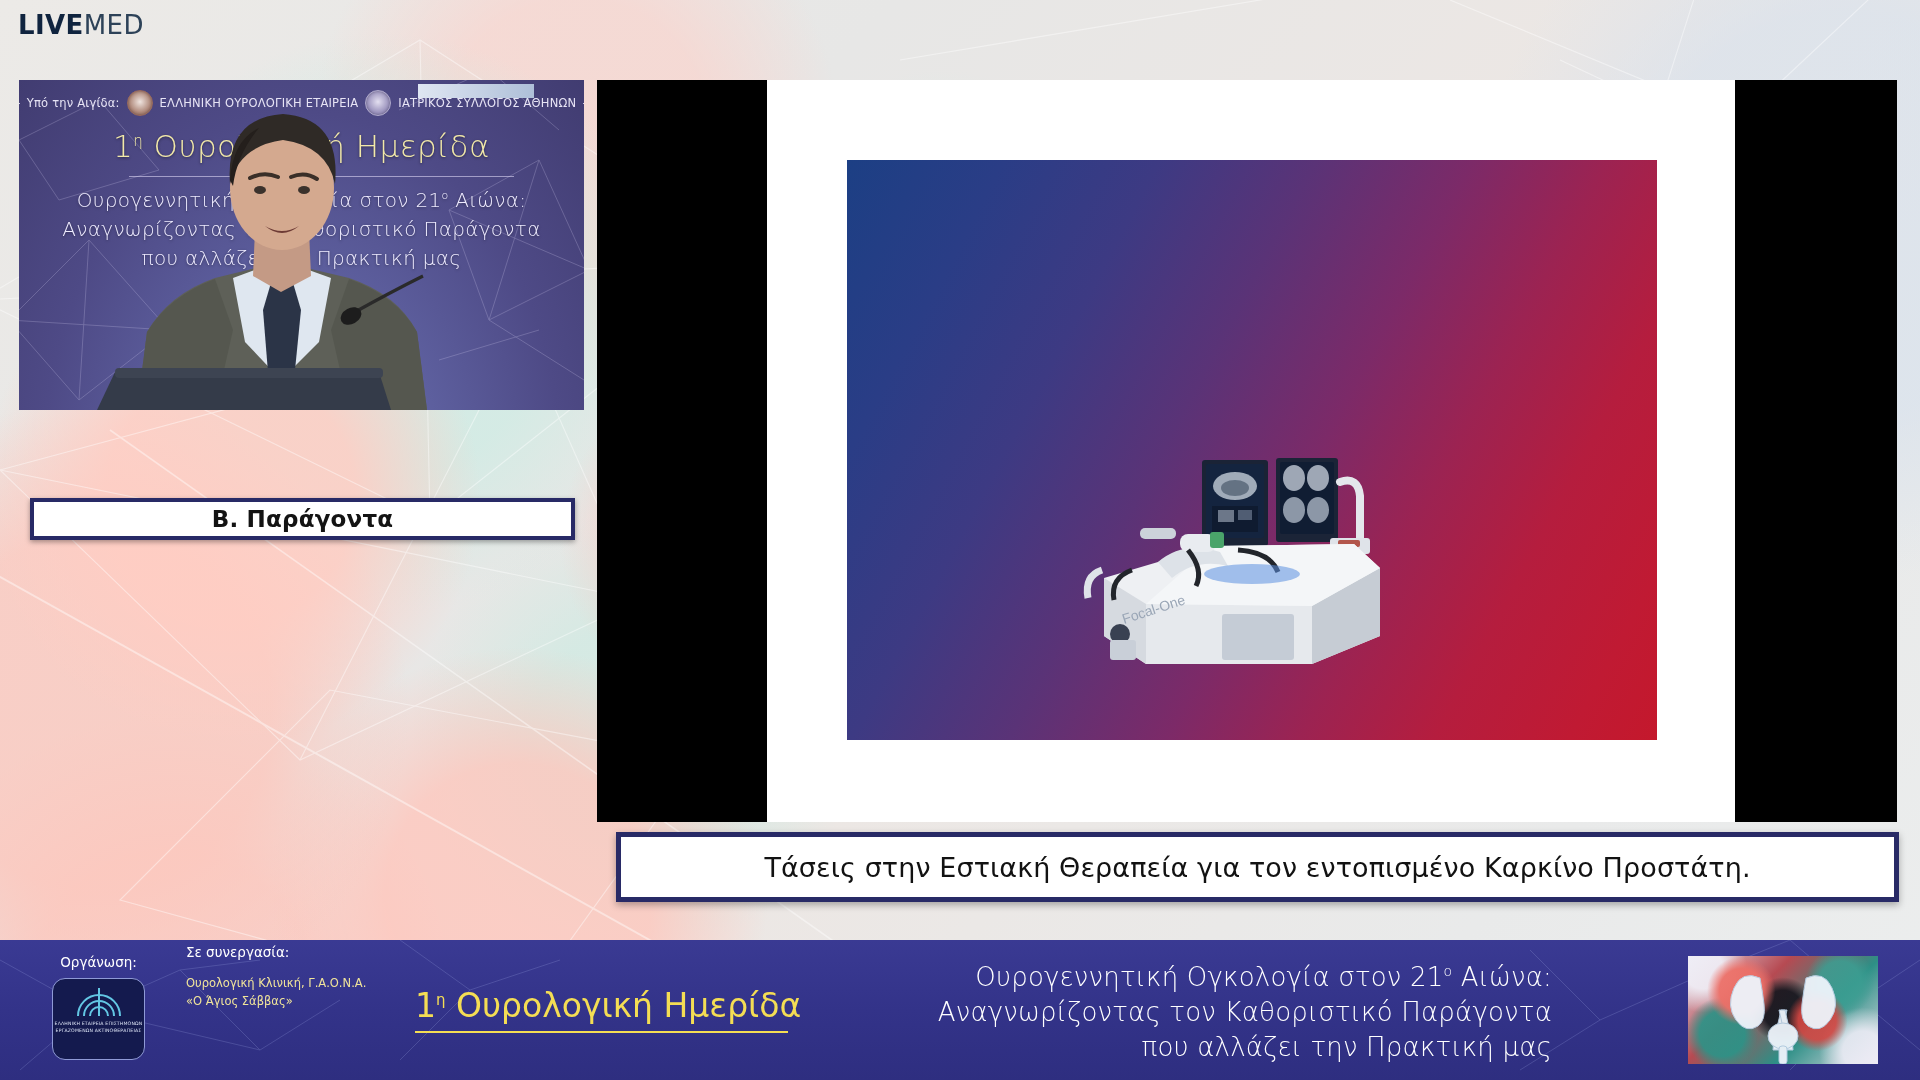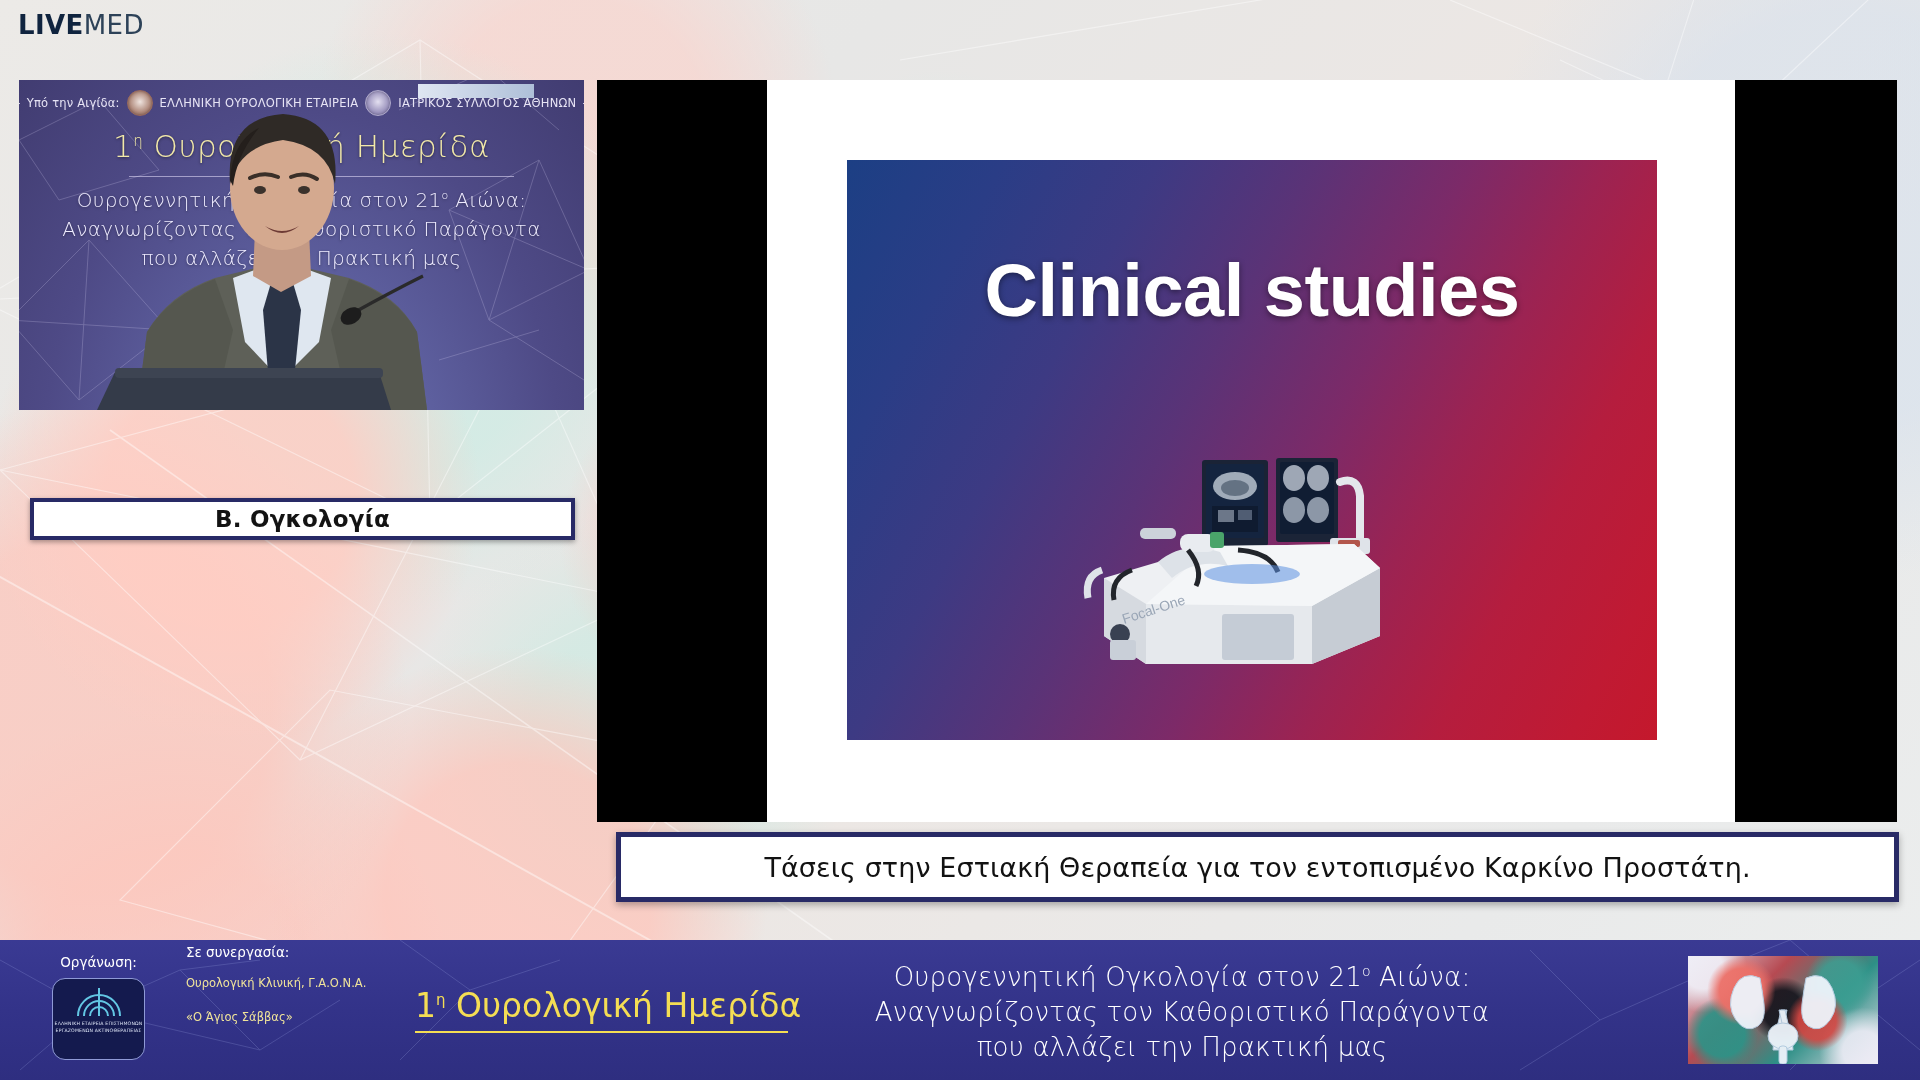--- a/index.html
+++ b/index.html
@@ -165,21 +165,21 @@
     color:#ffffff; font-size:13.5px;
   }
   .f-coop .c1 { color:#f0e49a; font-size:11.5px; margin-top:14px; line-height:1.6; }
   .f-event {
     position:absolute; left:415px; top:46px; width:385px;
     color:#f4dd54; font-size:33px; font-weight:400; white-space:nowrap;
   }
   .f-event sup { font-size:15px; }
   .f-event .rule { margin-top:6px; height:1.6px; background:#f4dd54; width:373px; }
   .f-title {
-    position:absolute; left:812px; top:20px; width:740px; text-align:center;
+    position:absolute; left:812px; top:20px; width:740px; text-align:right;
     color:#ffffff; font-size:26px; font-weight:300; line-height:1.35;
     letter-spacing:.2px;
   }
   .f-title sup { font-size:14px; }
   .f-art {
     position:absolute; right:42px; top:16px; width:190px; height:108px;
     background:
       radial-gradient(circle at 28% 32%, rgba(236,112,104,.95) 0 14%, rgba(0,0,0,0) 22%),
       radial-gradient(circle at 68% 60%, rgba(214,70,66,.9) 0 13%, rgba(0,0,0,0) 21%),
       radial-gradient(circle at 18% 72%, rgba(42,148,136,.9) 0 13%, rgba(0,0,0,0) 21%),
@@ -280,29 +280,28 @@
 
         <path d="M336 232 Q372 212 404 196" stroke="#2a2a2a" stroke-width="3.2" fill="none"></path>
         <ellipse cx="332" cy="236" rx="11" ry="8" transform="rotate(-28 332 236)" fill="#1d1d1d"></ellipse>
 
         <path d="M78 330 L96 292 L360 292 L372 330 Z" fill="#343b49"></path>
         <rect x="96" y="288" width="268" height="10" rx="4" fill="#3d4452"></rect>
       </svg>
     </div>
 
     <div id="speaker-name">
-      <span>Β. Ογκολογία</span>
+      <span>Β. Παράγοντα</span>
     </div>
   </div>
 
   <div id="slide-stage">
     <div id="slide-white">
       <div id="slide-image">
 
-        <div class="slide-h1">Clinical studies</div>
 
         <svg id="device" viewBox="0 0 380 250">
 
           <g>
             <rect x="140" y="2" width="66" height="86" rx="3" fill="#1a2336"></rect>
             <rect x="144" y="6" width="58" height="74" rx="2" fill="#14243f"></rect>
             <ellipse cx="173" cy="28" rx="22" ry="14" fill="#b9c3cf" opacity=".85"></ellipse>
             <ellipse cx="173" cy="30" rx="14" ry="8" fill="#5d6b7d" opacity=".9"></ellipse>
             <rect x="150" y="48" width="46" height="26" fill="#0f1b30"></rect>
             <rect x="156" y="52" width="16" height="12" fill="#c9d3e2" opacity=".5"></rect>
@@ -376,21 +375,21 @@
             <path d="M27 4 L27 32"></path>
           </g>
         </svg>
         <div class="ltxt">ΕΛΛΗΝΙΚΗ ΕΤΑΙΡΕΙΑ ΕΠΙΣΤΗΜΟΝΩΝ ΕΡΓΑΖΟΜΕΝΩΝ ΑΚΤΙΝΟΘΕΡΑΠΕΙΑΣ</div>
       </div>
     </div>
 
     <div class="f-coop">
       <div>Σε συνεργασία:</div>
       <div class="c1">Ουρολογική Κλινική, Γ.Α.Ο.Ν.Α.</div>
-      <div class="c1" style="margin-top:16px">«Ο Άγιος Σάββας»</div>
+      <div class="c1" style="margin-top:0">«Ο Άγιος Σάββας»</div>
     </div>
 
     <div class="f-event">
       <span>1</span><sup>η</sup><span> Ουρολογική Ημερίδα</span>
       <div class="rule"></div>
     </div>
 
     <div class="f-title">
       <span>Ουρογεννητική Ογκολογία στον 21</span><sup>ο</sup><span> Αιώνα:</span><br>
       <span>Αναγνωρίζοντας τον Καθοριστικό Παράγοντα</span><br>

